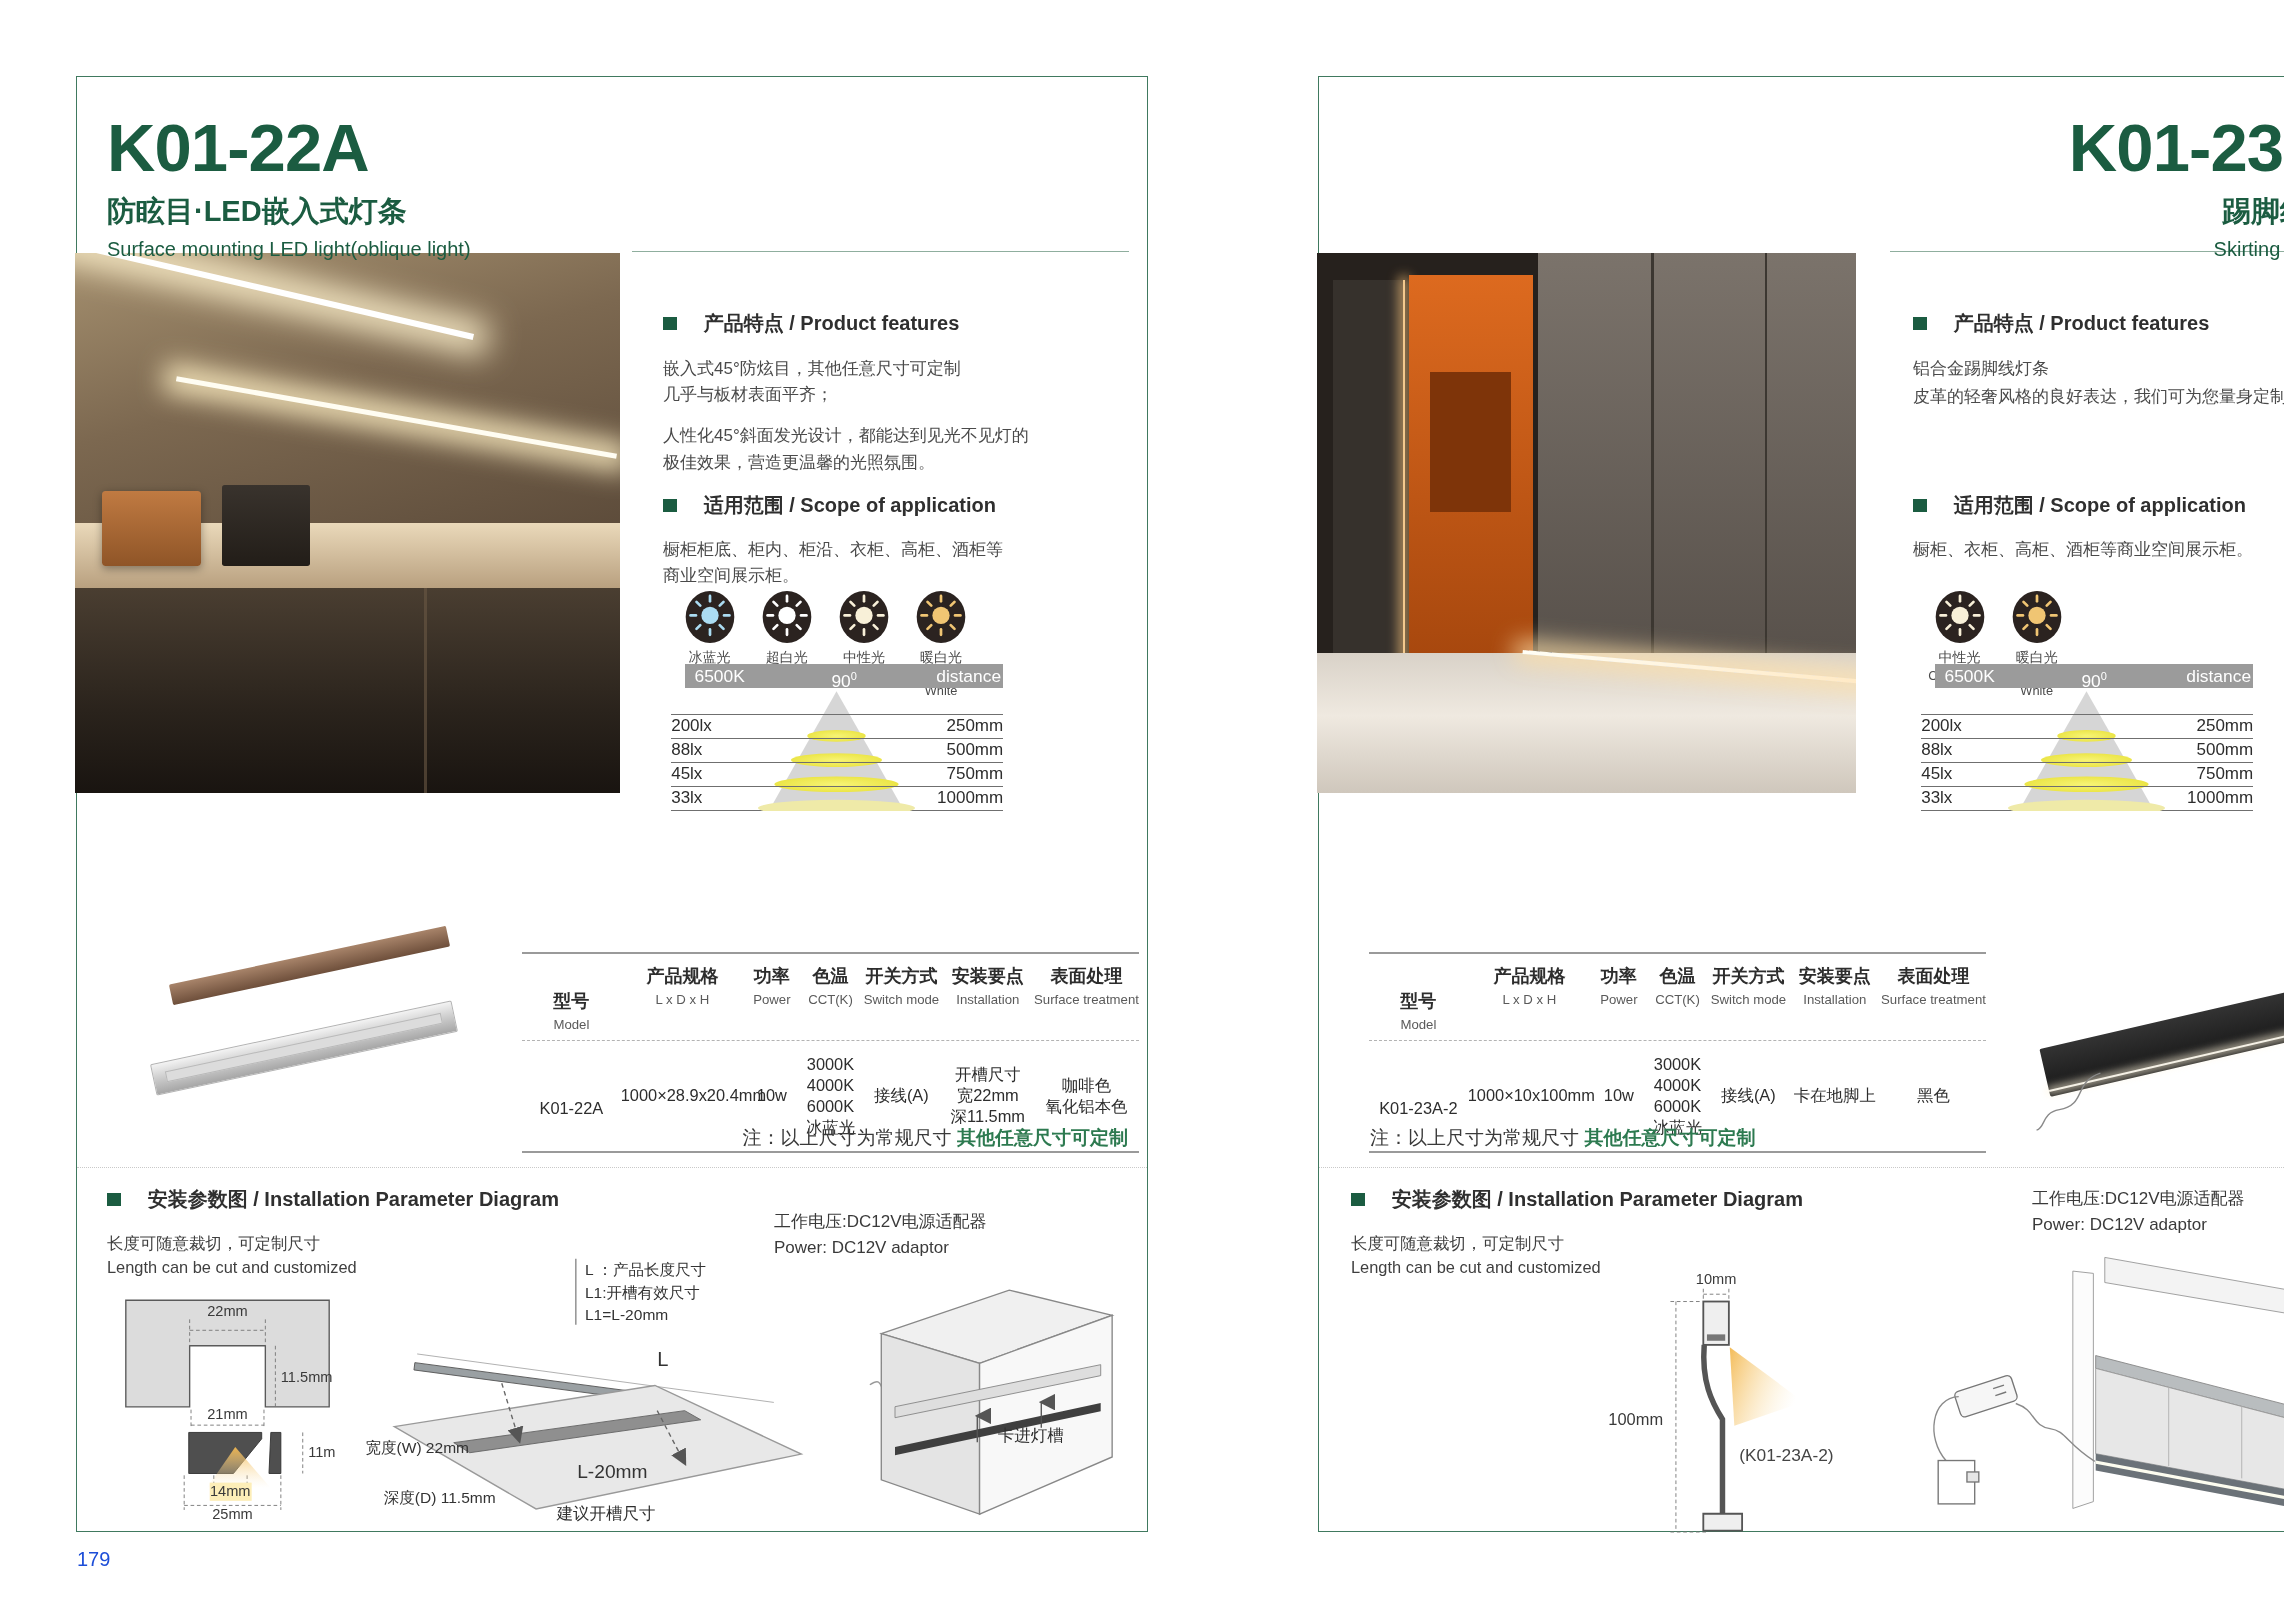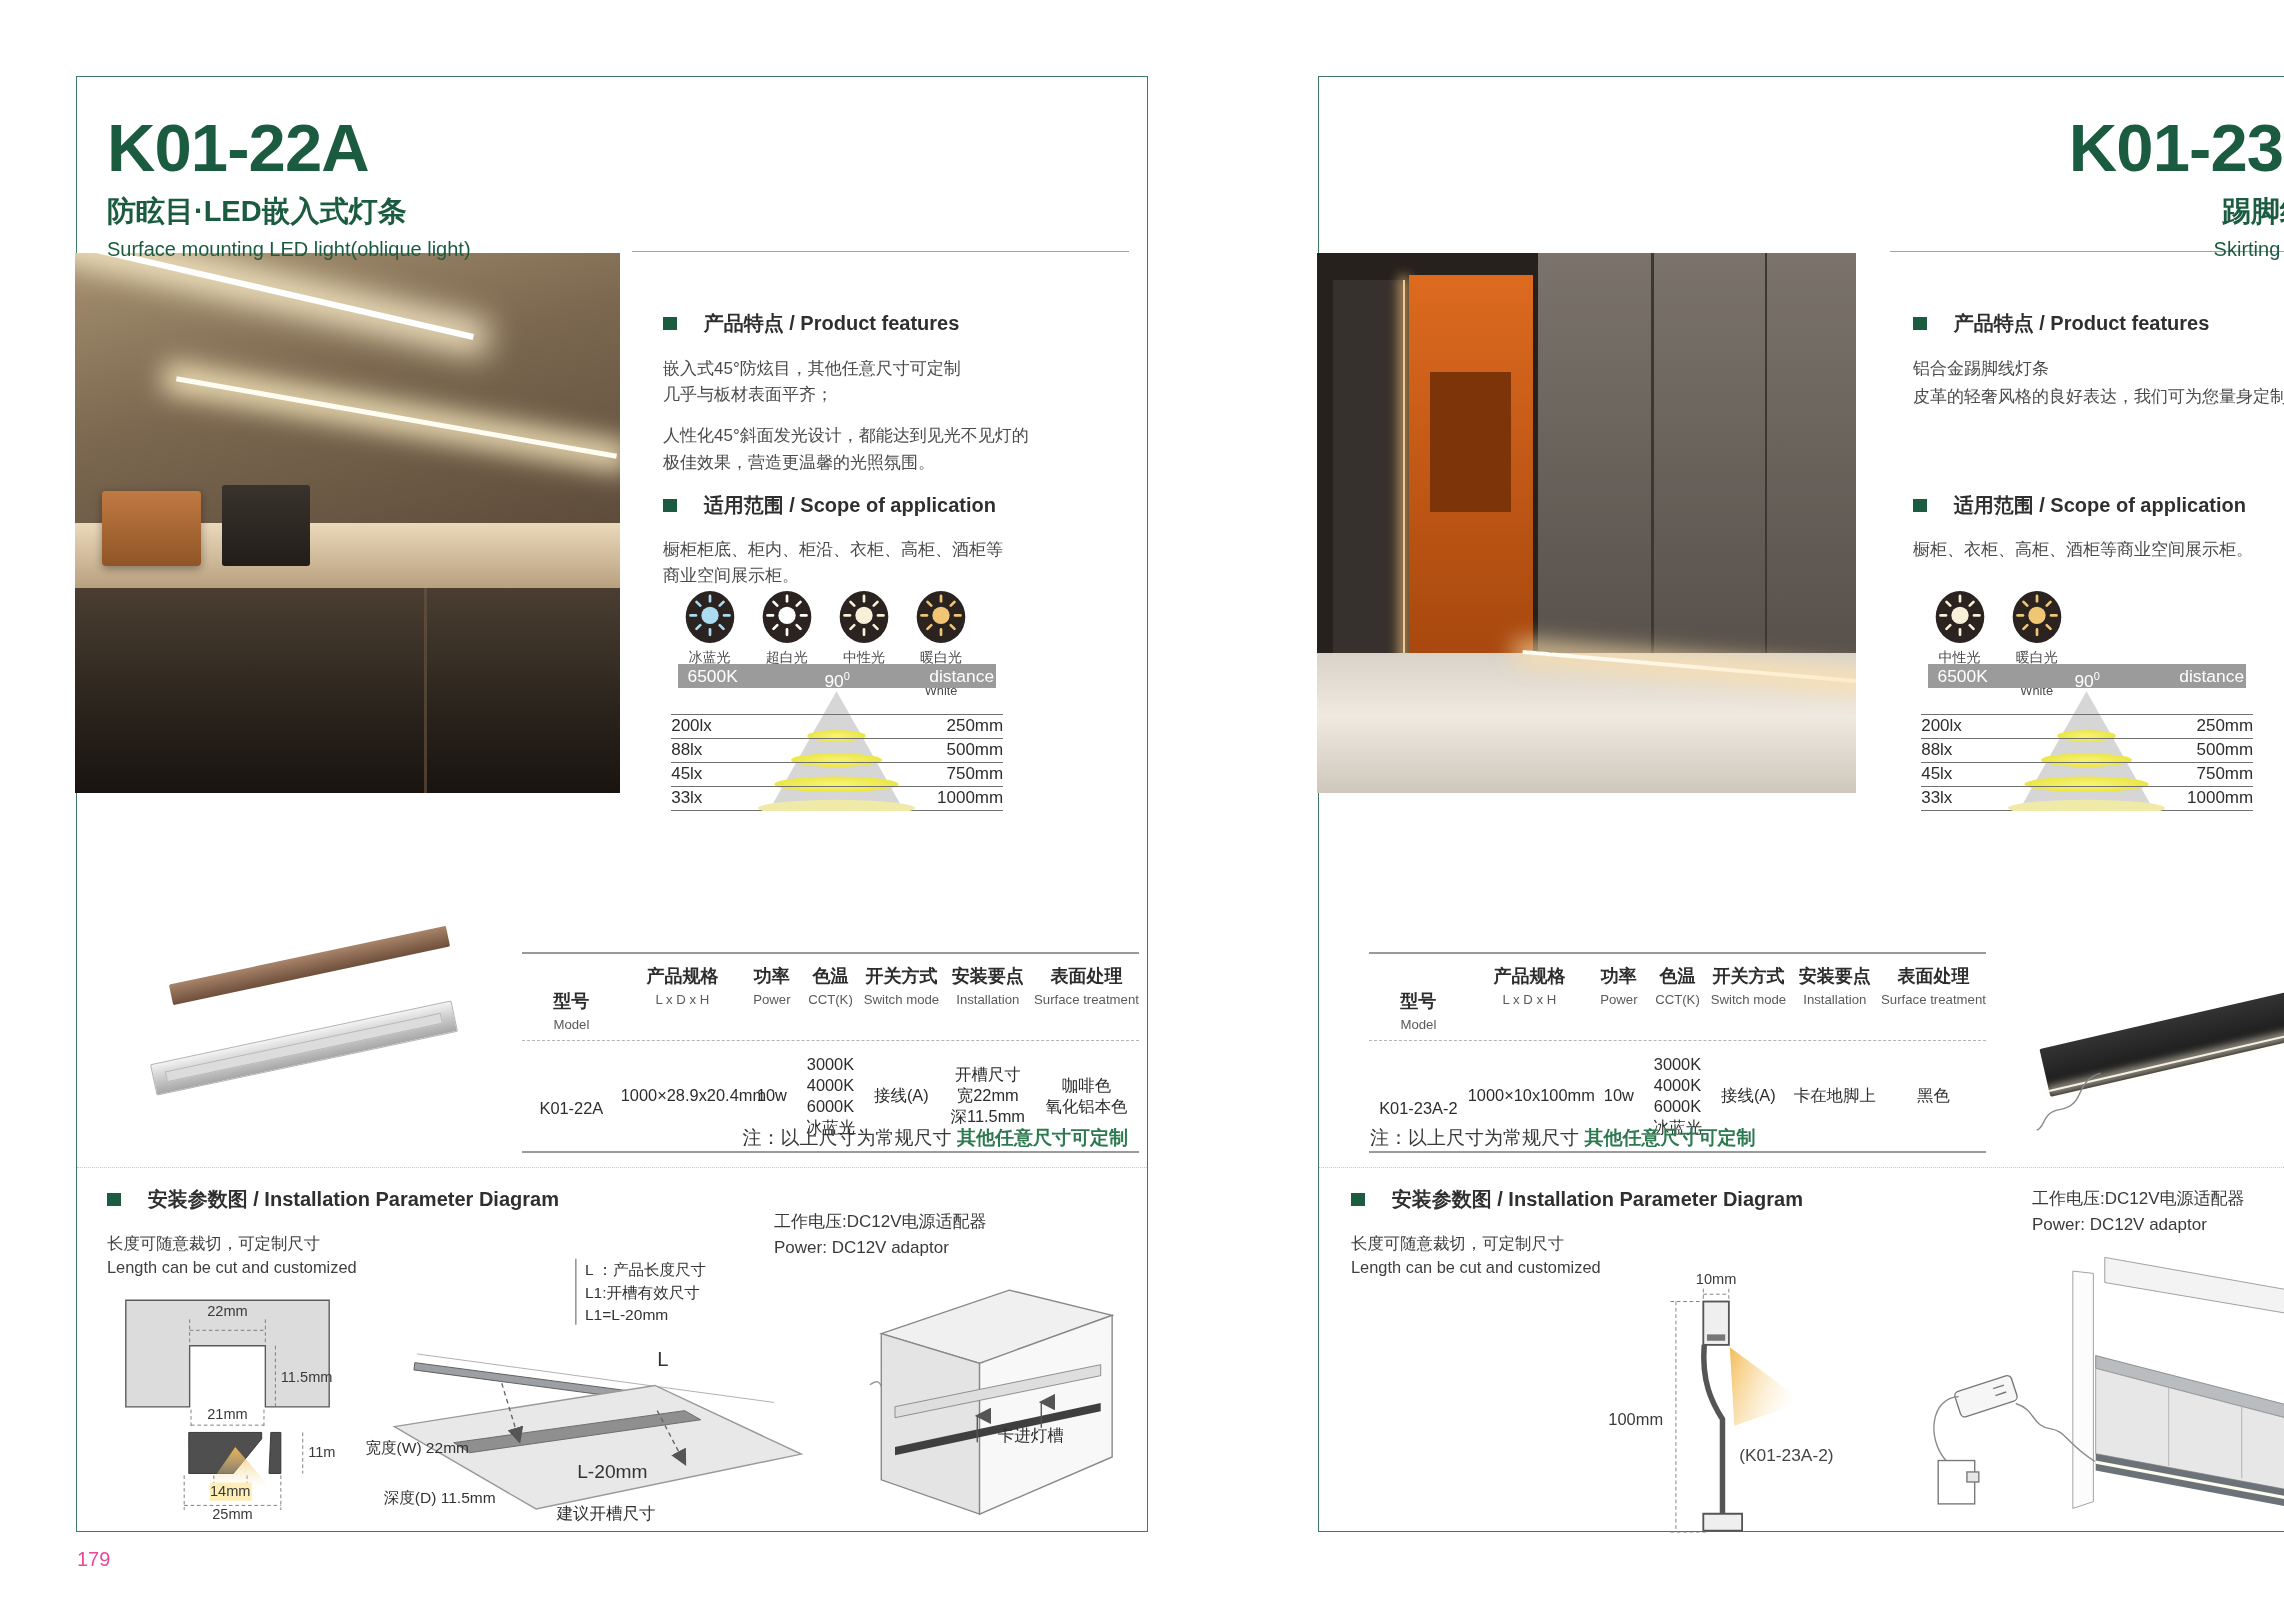--- a/index.html
+++ b/index.html
@@ -37,21 +37,21 @@
 
   
   .icons{position:absolute;display:flex;gap:8.2px;}
   .licon{width:69px;text-align:center;}
   .licon svg{width:54px;height:54px;}
   .lic-cn{font-size:14px;color:#4a4a4a;margin-top:2.7px;}
   .lic-en{font-size:12.8px;color:#4a4a4a;margin-top:1.8px;}
 
   
   .beam{position:absolute;left:8.2px;top:354px;width:332px;}
-  .beam-head{display:flex;justify-content:center;}
+  .beam-head{display:flex;justify-content:flex-end;}
   .bar{background:#9b9b9b;color:#fff;font-size:17.4px;text-align:center;height:24px;line-height:24px;}
   .bar.c1{width:69px;}.bar.c2{width:180px;}.bar.c3{width:69px;}
   .bar sup{font-size:11px;}
   .beam-body{position:relative;margin-top:25.6px;border-bottom:0.9px solid #6f6f6f;}
   .cone{position:absolute;left:76px;top:-24px;width:179px;height:121px;z-index:0;}
   .beam-row{position:relative;z-index:1;display:flex;justify-content:space-between;align-items:center;
             border-top:0.9px solid #6f6f6f;height:24px;font-size:17px;color:#2d2d2d;box-sizing:border-box;}
 
   
   .strips{position:absolute;}
@@ -77,21 +77,21 @@
 
   .divider{position:absolute;left:0;right:0;top:1090px;border-top:1.8px dotted #c9c9c9;}
 
   .cut-text{position:absolute;top:1155px;font-size:16.4px;color:#3f3f3f;line-height:1.45;}
   .page.left .cut-text{left:30px;}
   .page.right .cut-text{left:32px;}
   .power{position:absolute;font-size:17px;color:#3a3a3a;line-height:1.5;}
   .page.left .power{left:697px;top:1132px;}
   .page.right .power{left:713px;top:1109px;}
 
-  .pageno{position:absolute;top:1548px;font-size:20px;color:#ec4899;}
+  .pageno{position:absolute;top:1548px;font-size:20px;color:#1d4ed8;}
   .pageno.p-left{left:77px;}
 
   svg text{font-family:"Liberation Sans","DejaVu Sans",sans-serif;}
 </style>
 </head>
 <body>
 
 <div class="page left">
 
   <div class="header">

